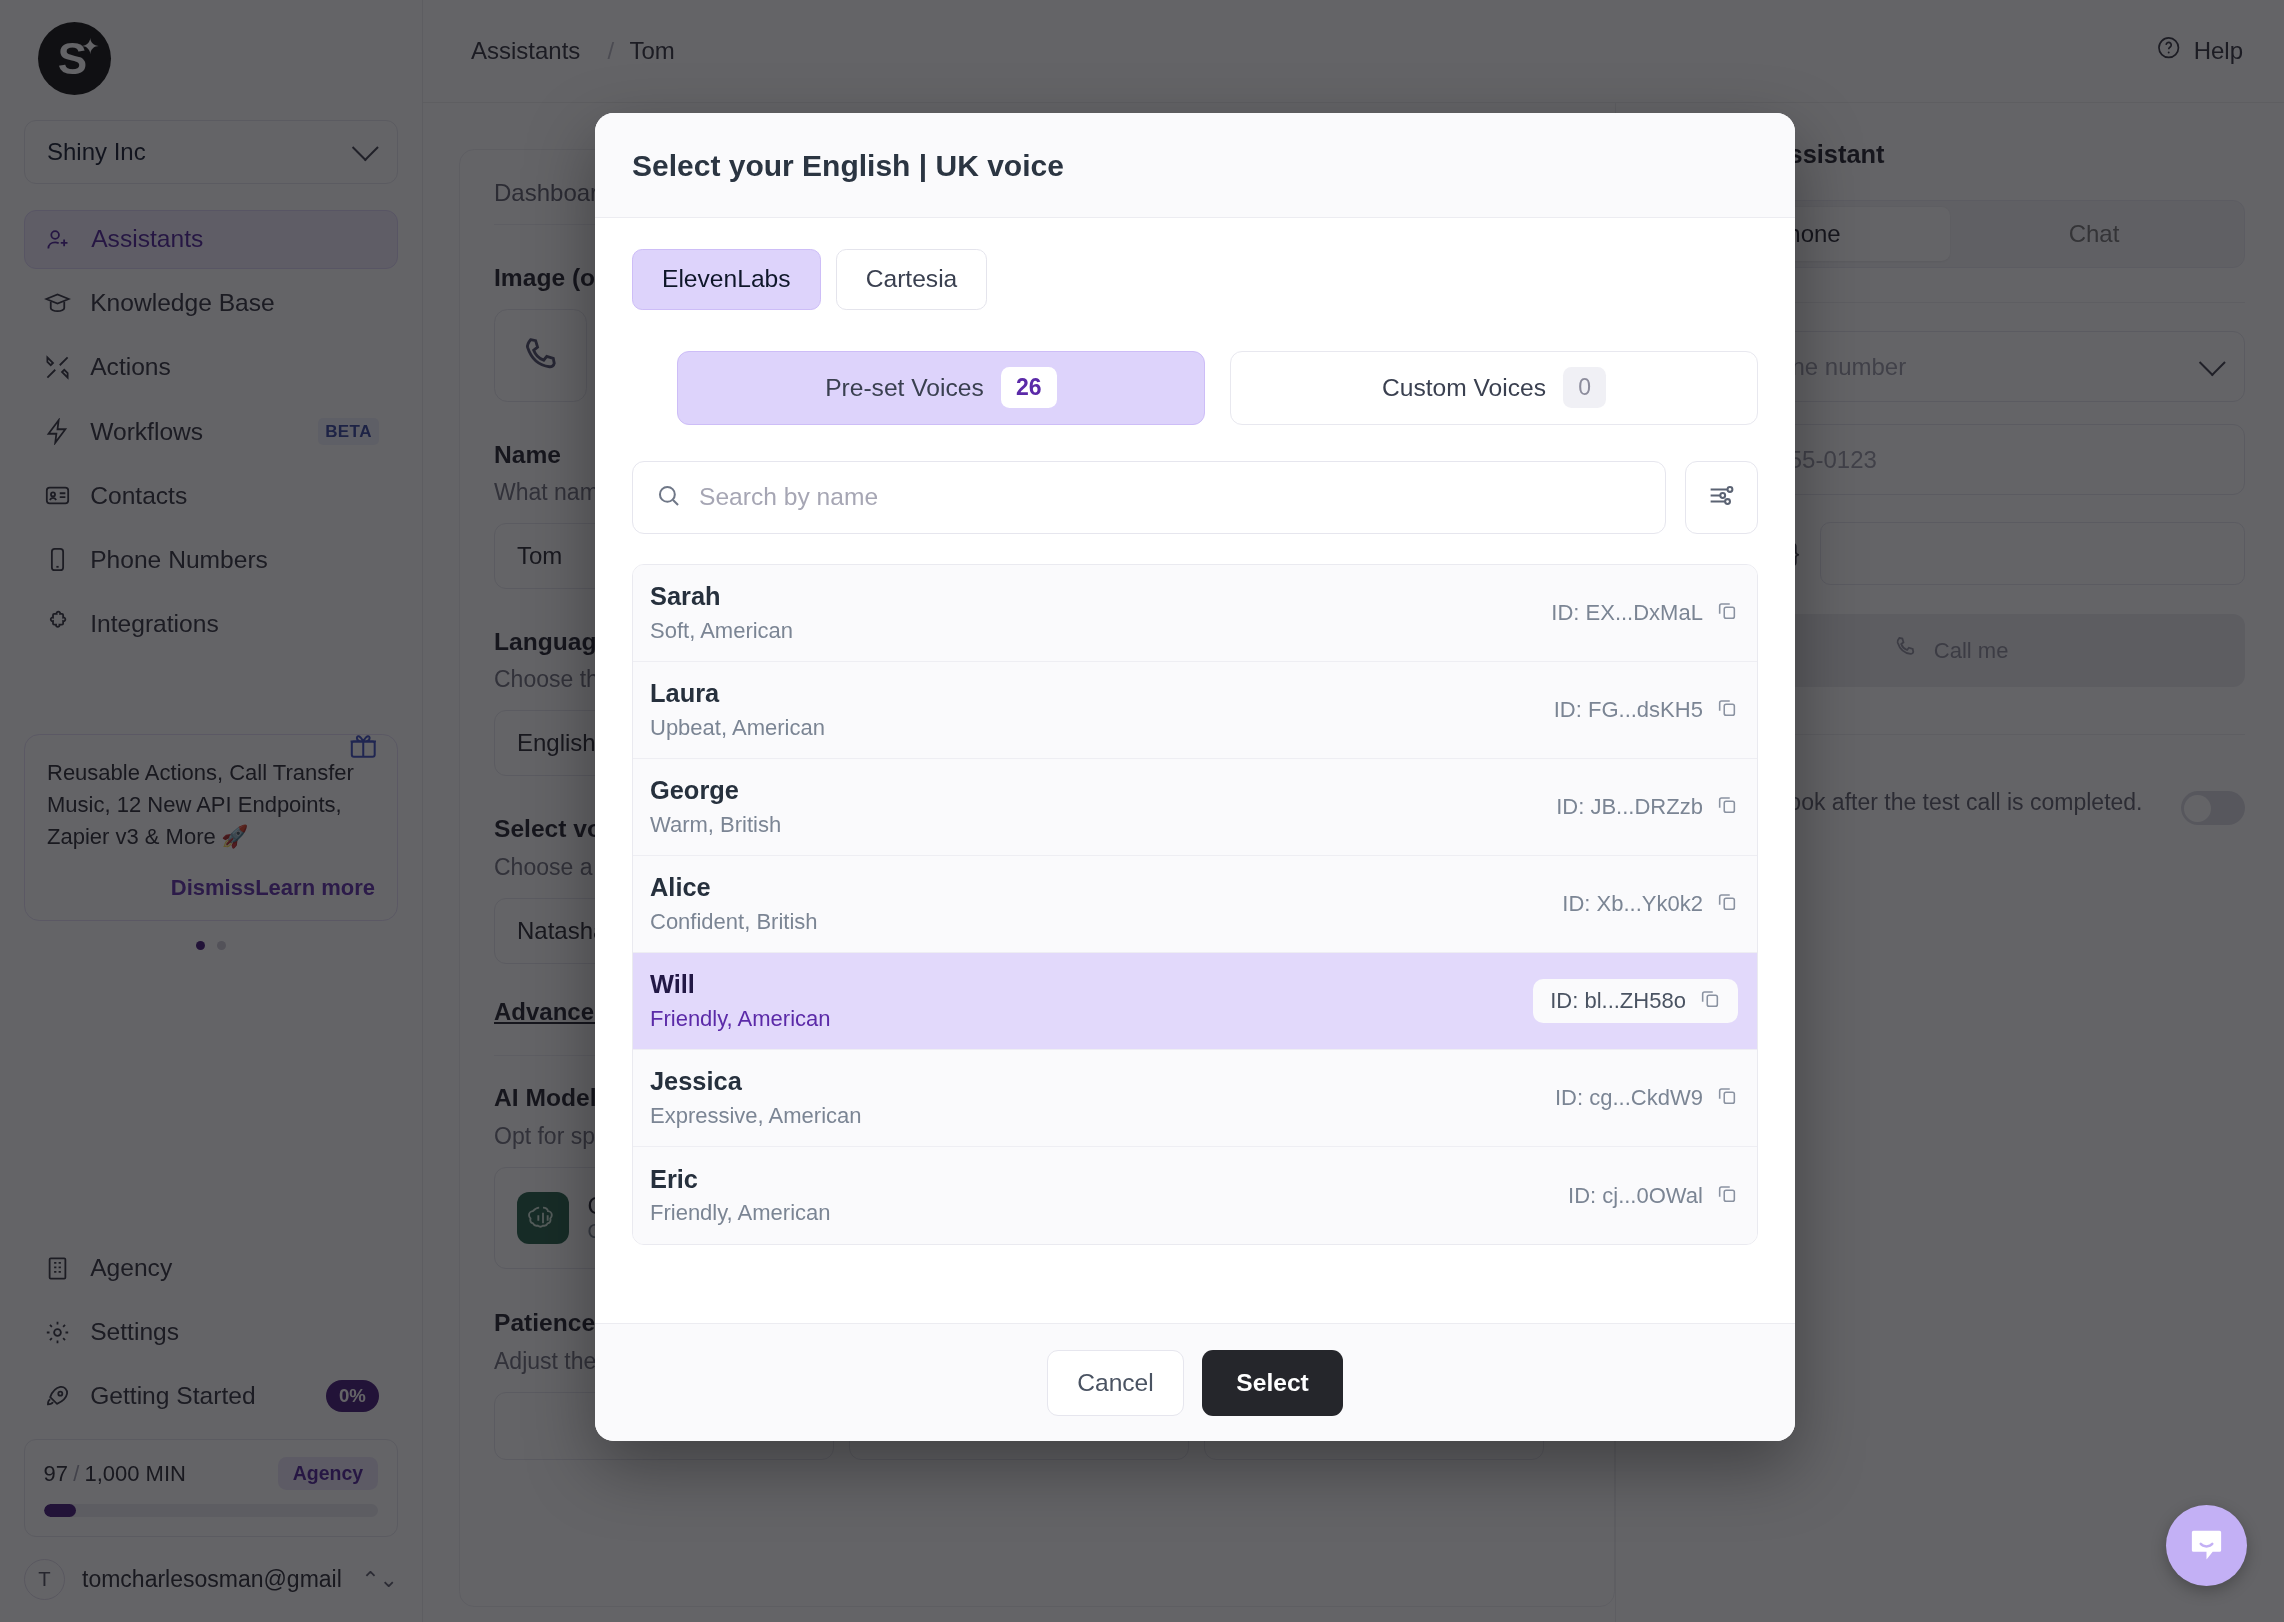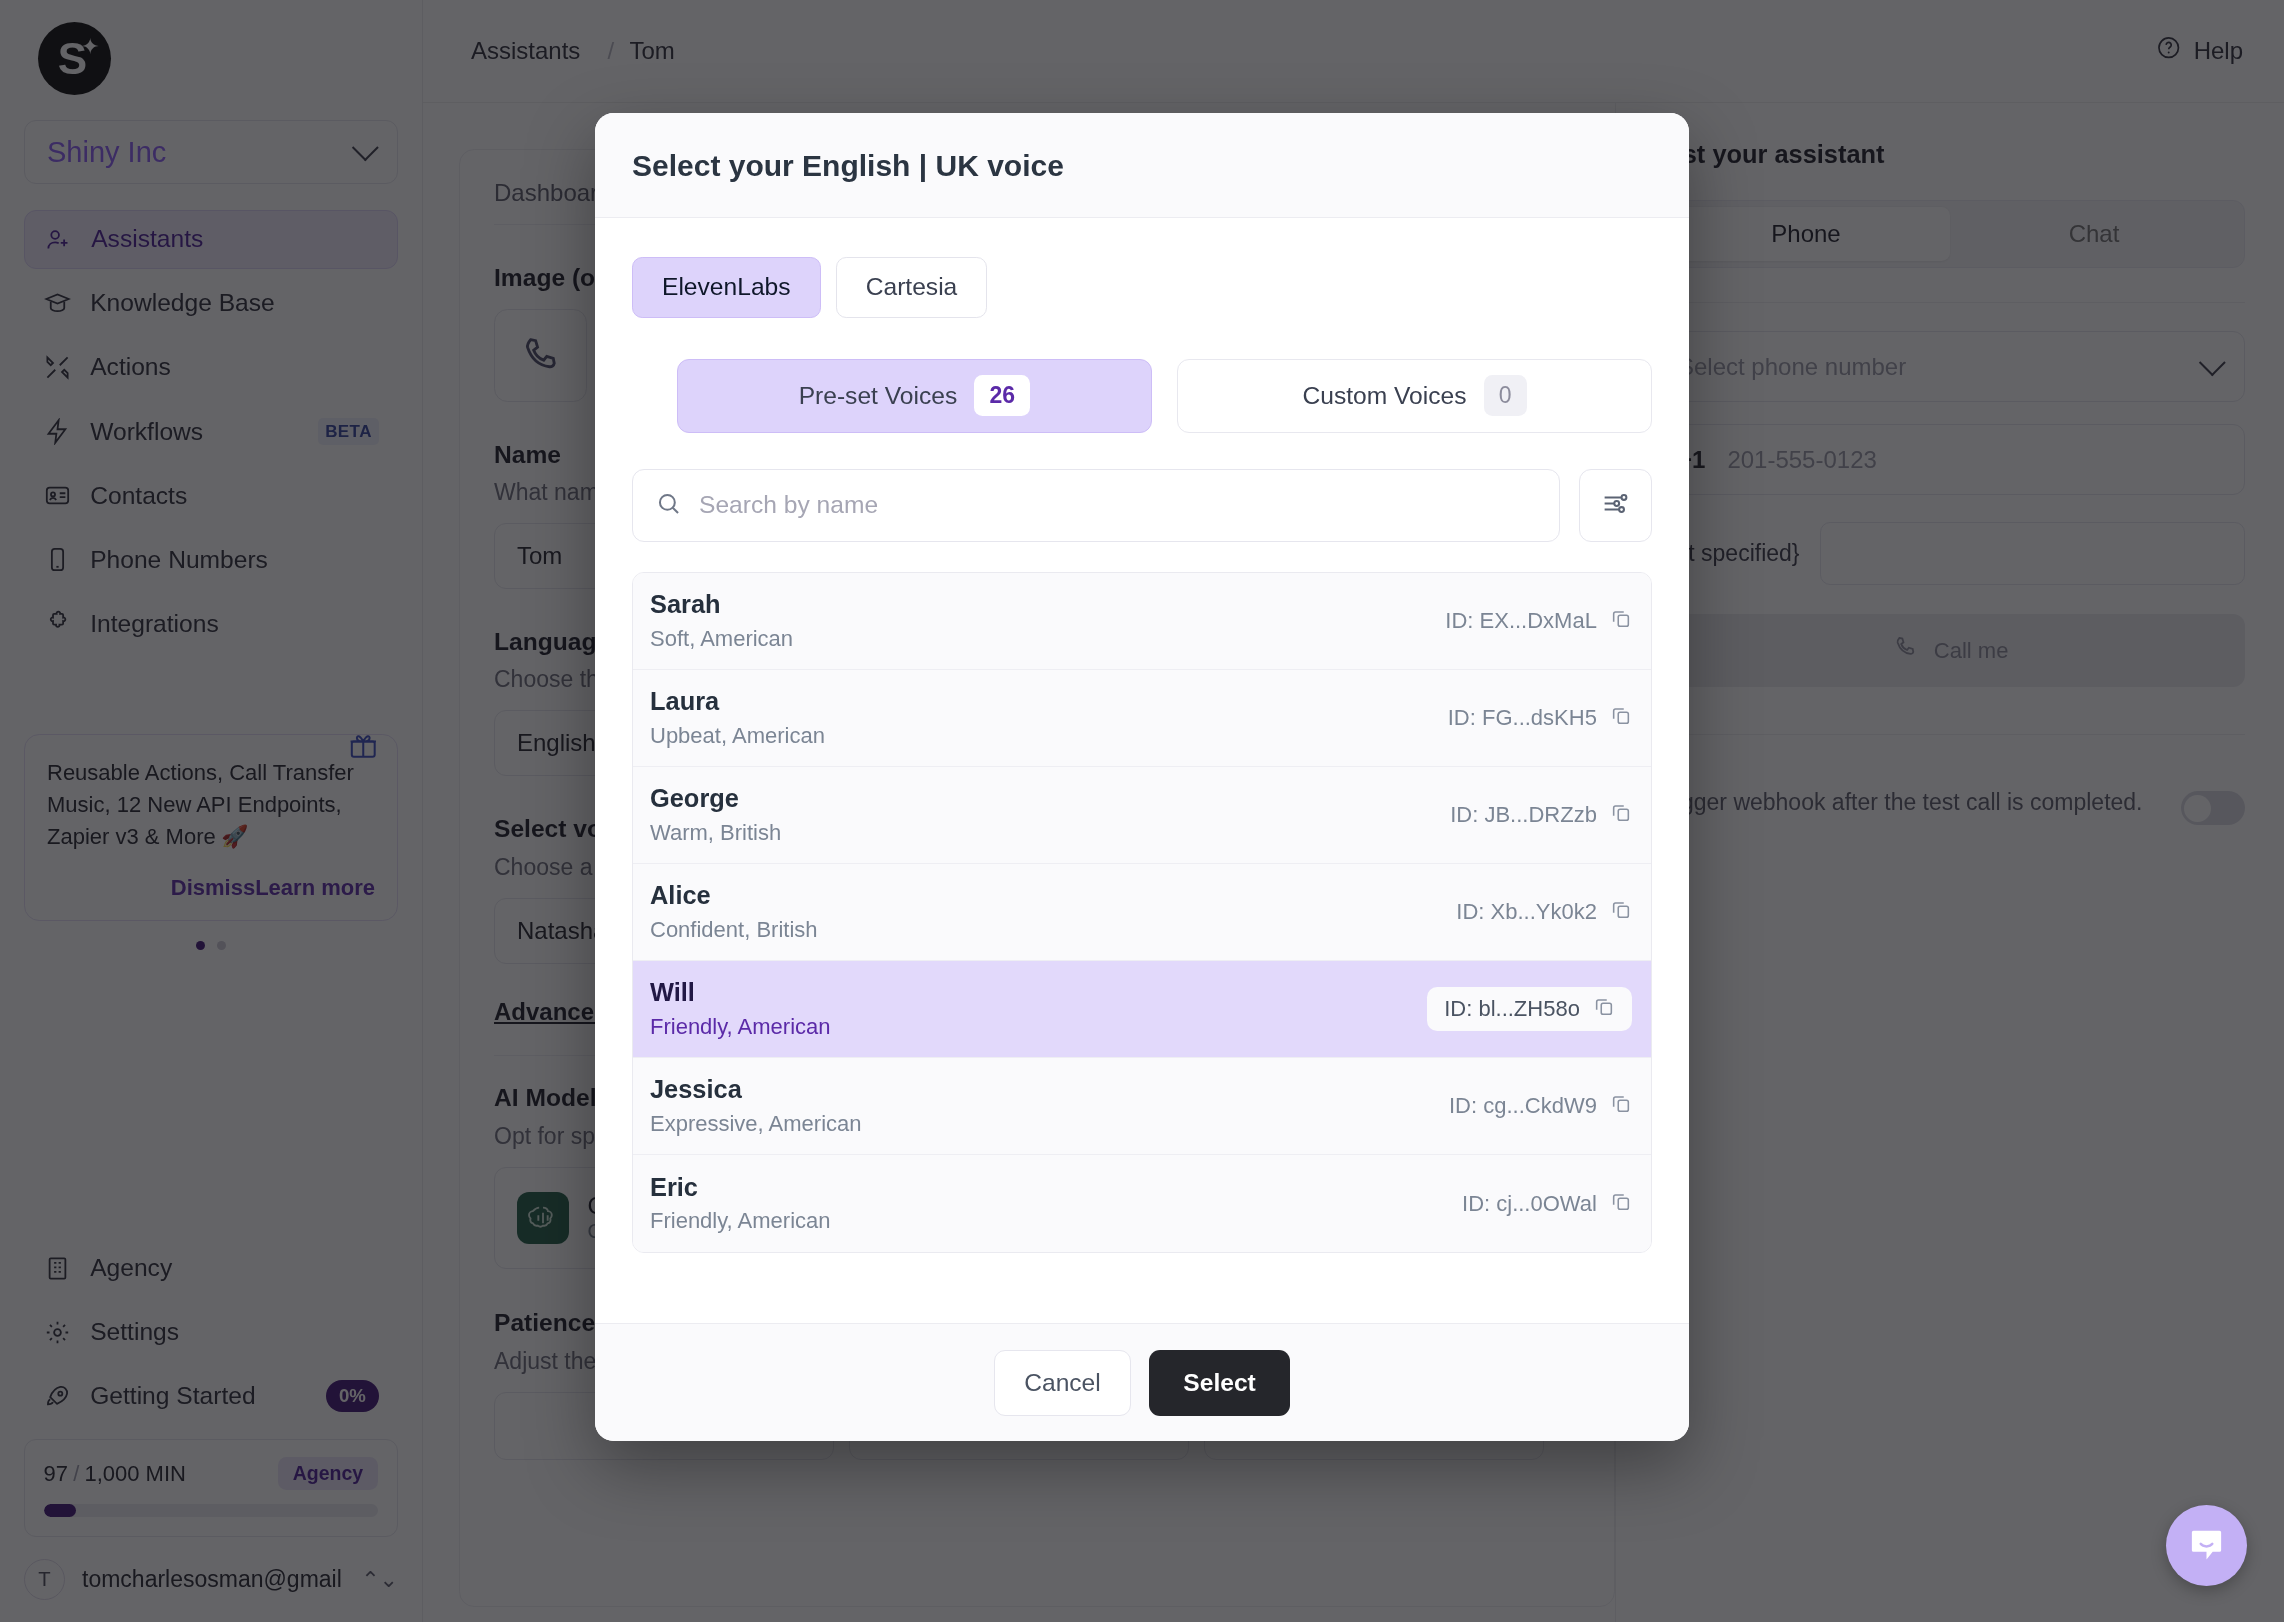--- a/index.html
+++ b/index.html
@@ -21,21 +21,21 @@
     width: 73px; height: 73px; border-radius: 50%; background: #0a0a0a;
     margin: 22px 0 0 14.4px; position: relative;
     display: flex; align-items: center; justify-content: center;
   }
   .logo span { color: #fff; font-size: 44px; font-weight: 700; line-height: 1; margin-left: -5.1px;}
   .logo .spark { position: absolute; right: 12px; top: 12px; color: #fff; font-size: 22px; }
 
   .org-select {
     margin: 25.4px 0 0 0; height: 64px; border: 0.8px solid #e4e4ec; border-radius: 12px;
     display: flex; align-items: center; justify-content: space-between;
-    padding: 0 22px; font-size: 29px; color: #8b5cf6;
+    padding: 0 22px; font-size: 24px; color: #0f172a;
   }
   .chev { width: 18.6px; height: 18.6px; border-right: 2.5px solid #3a3a48; border-bottom: 2.5px solid #3a3a48;
           transform: rotate(45deg) translate(-3.4px,-3.4px); }
 
   .nav { margin-top: 25.4px; }
   .nav-item {
     height: 59px; border-radius: 12px; display: flex; align-items: center;
     padding: 0 18.6px; font-size: 24.6px; color: #2d2d3a; margin-bottom: 5.1px; gap: 18.6px;
   }
   .nav-item.active { background: #efeafc; border: 0.8px solid #dcd2f7; color: #4a1d96; font-weight: 500; }
@@ -133,24 +133,24 @@
              display: flex; align-items: center; justify-content: center; gap: 15.2px;
              font-size: 22px; color: #8b8b99; }
   .wh-row { display: flex; align-items: flex-start; gap: 24px; margin-top: 51px; }
   .wh-text { font-size: 23px; color: #5c5c6b; line-height: 1.45; flex: 1; }
   .toggle { width: 64px; height: 34px; border-radius: 846px; background: #d9d9e2; position: relative; flex: 0 0 64px; margin-top: 5.1px;}
   .toggle i { position: absolute; left: 3.4px; top: 3.4px; width: 27px; height: 27px; border-radius: 50%; background: #fff; }
 
   
   .overlay { position: absolute; inset: 0; background: rgba(20,20,25,.66); }
   .modal {
-    position: absolute; left: 595px; top: 113px; width: 1094px; height: 1328px;
+    position: absolute; left: 595px; top: 113px; width: 1200px; height: 1328px;
     background: #fff; border-radius: 18.6px; overflow: hidden;
     box-shadow: 0 25.4px 68px rgba(0,0,0,.35);
-    display: flex; flex-direction: column; gap: 8px;
+    display: flex; flex-direction: column;
   }
   .modal-head { padding: 36px 37px 34px; background: #fafafc; border-bottom: 0.8px solid #ececf1; }
   .modal-title { font-size: 30px; font-weight: 600; color: #2b3542; }
   .modal-body { padding: 30.5px 37px 0; flex: 1; overflow: hidden; }
 
   .provider-row { display: flex; gap: 15.2px; }
   .provider {
     padding: 0 29px; height: 61px; border-radius: 10.2px; border: 0.8px solid #e4e4ec;
     display: flex; align-items: center; font-size: 24.6px; color: #3a4050; background: #fff;
   }

